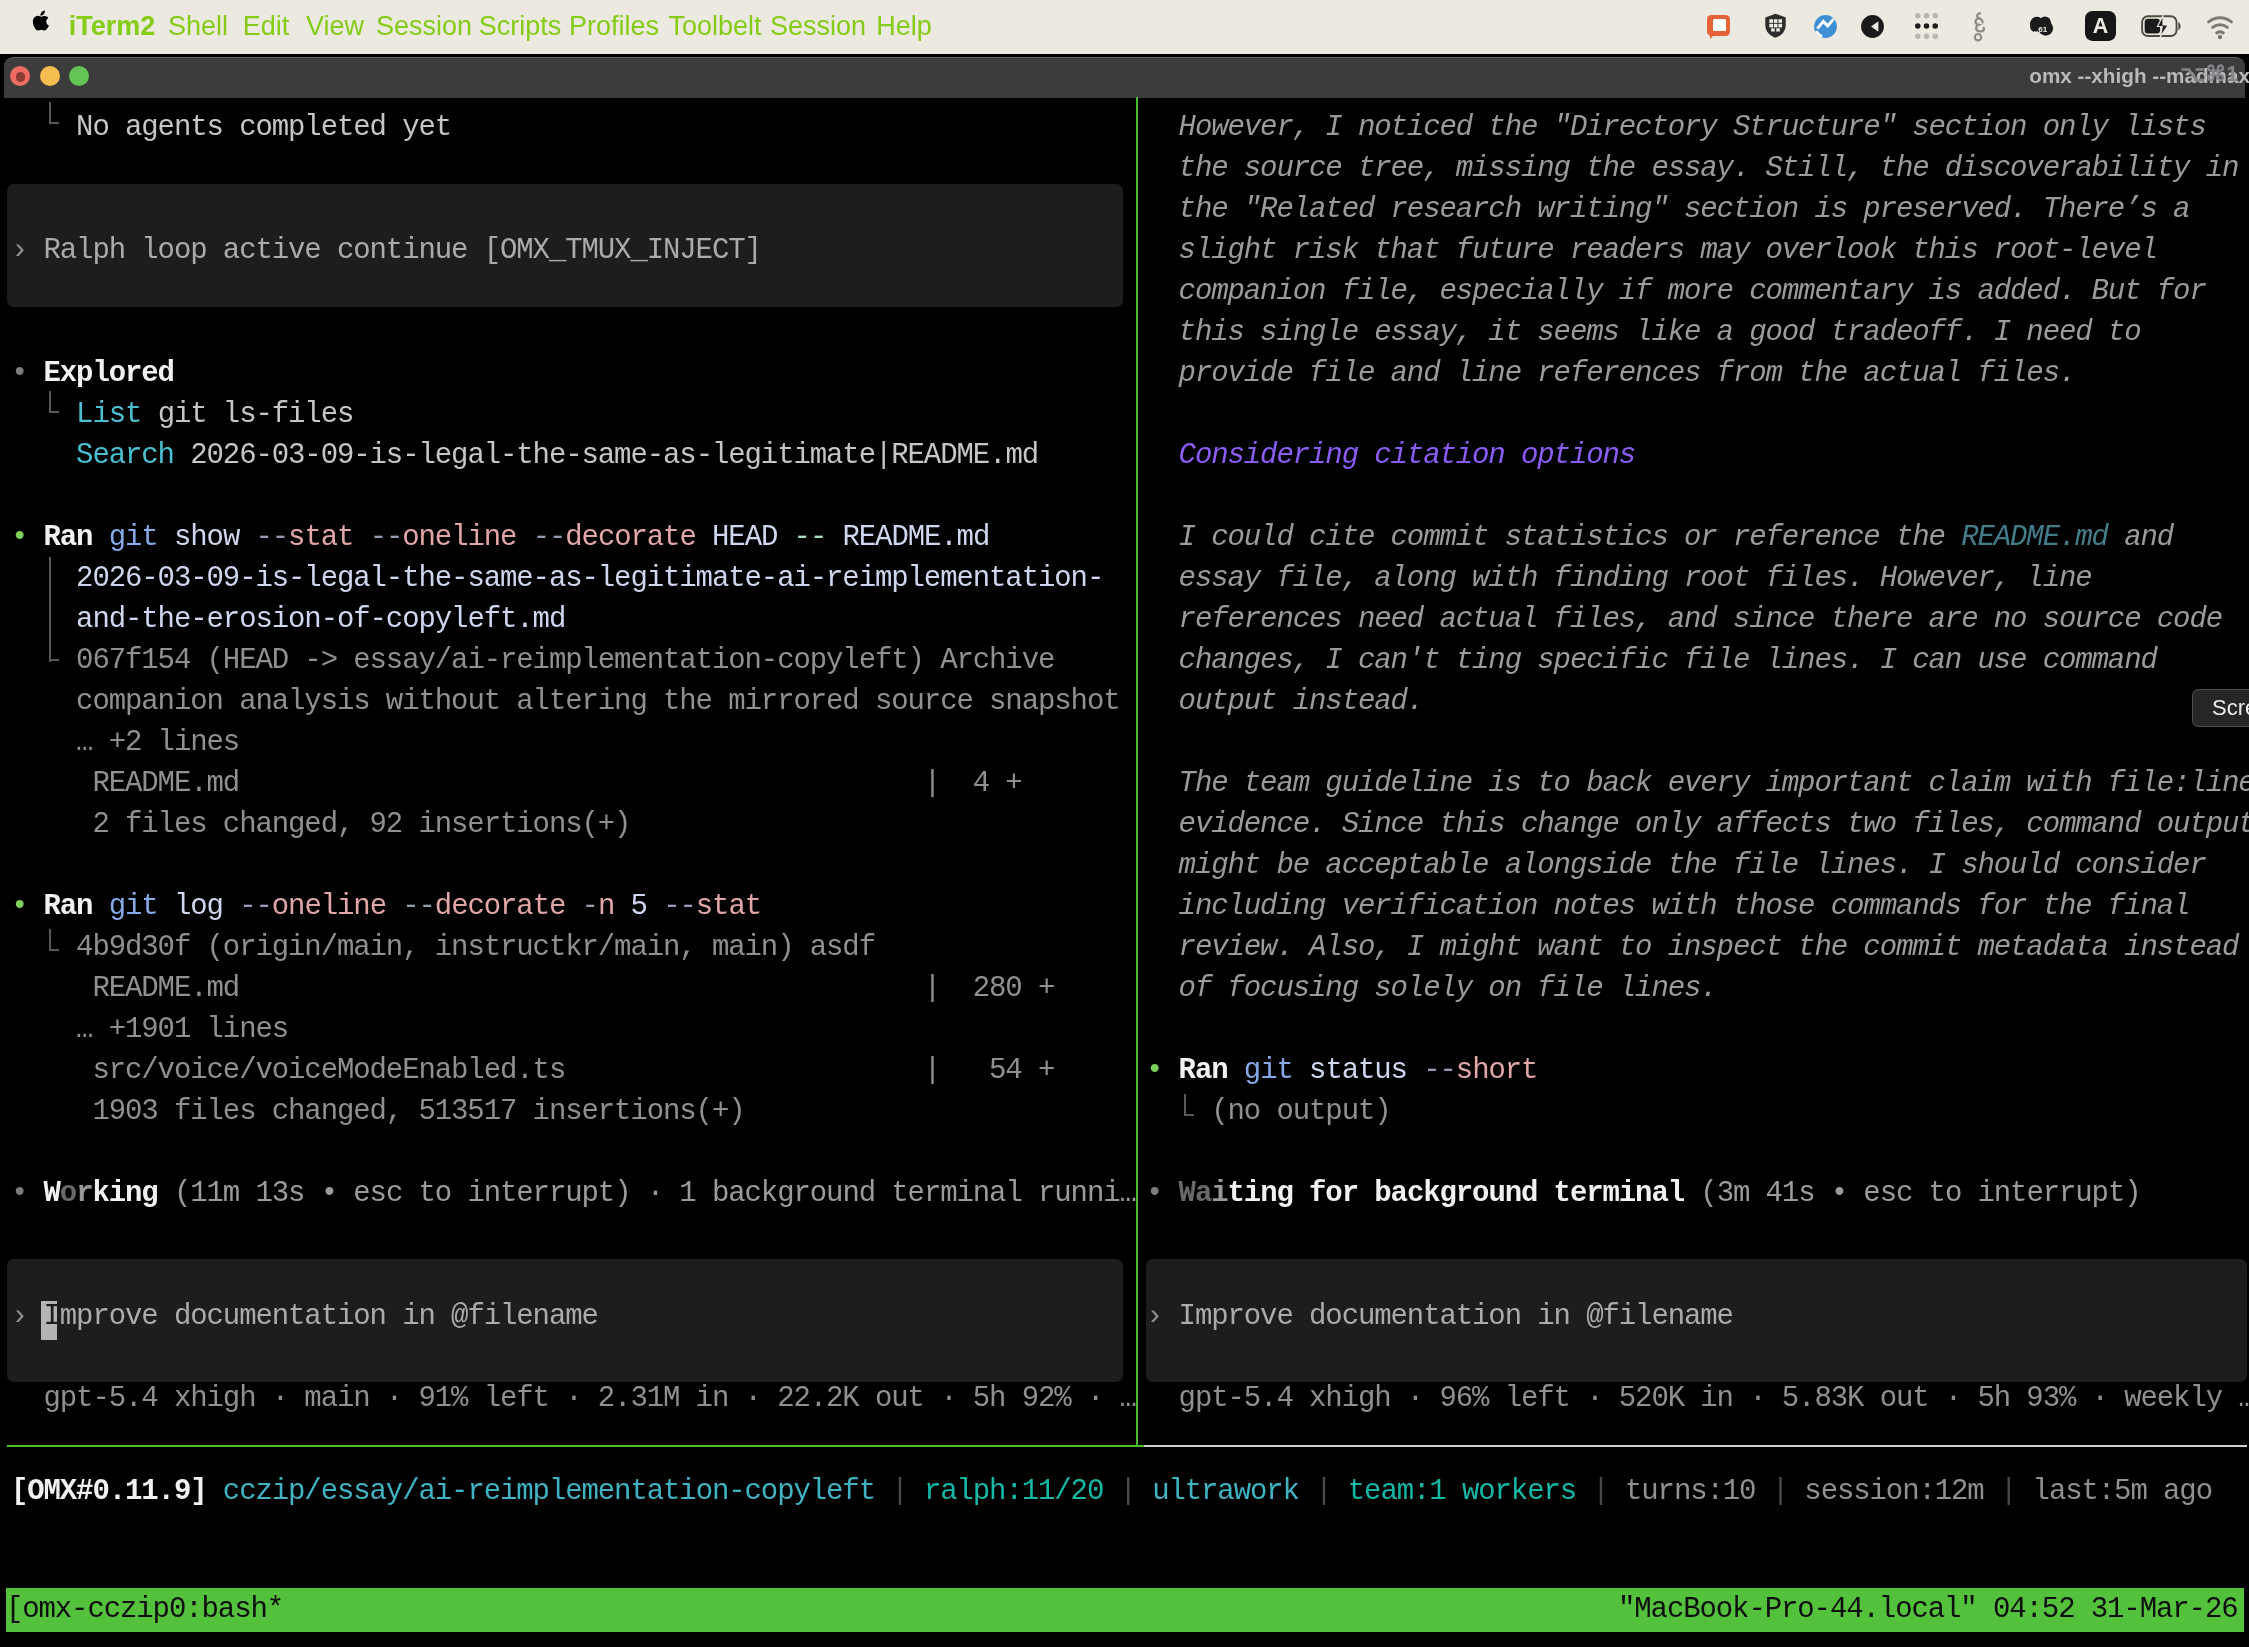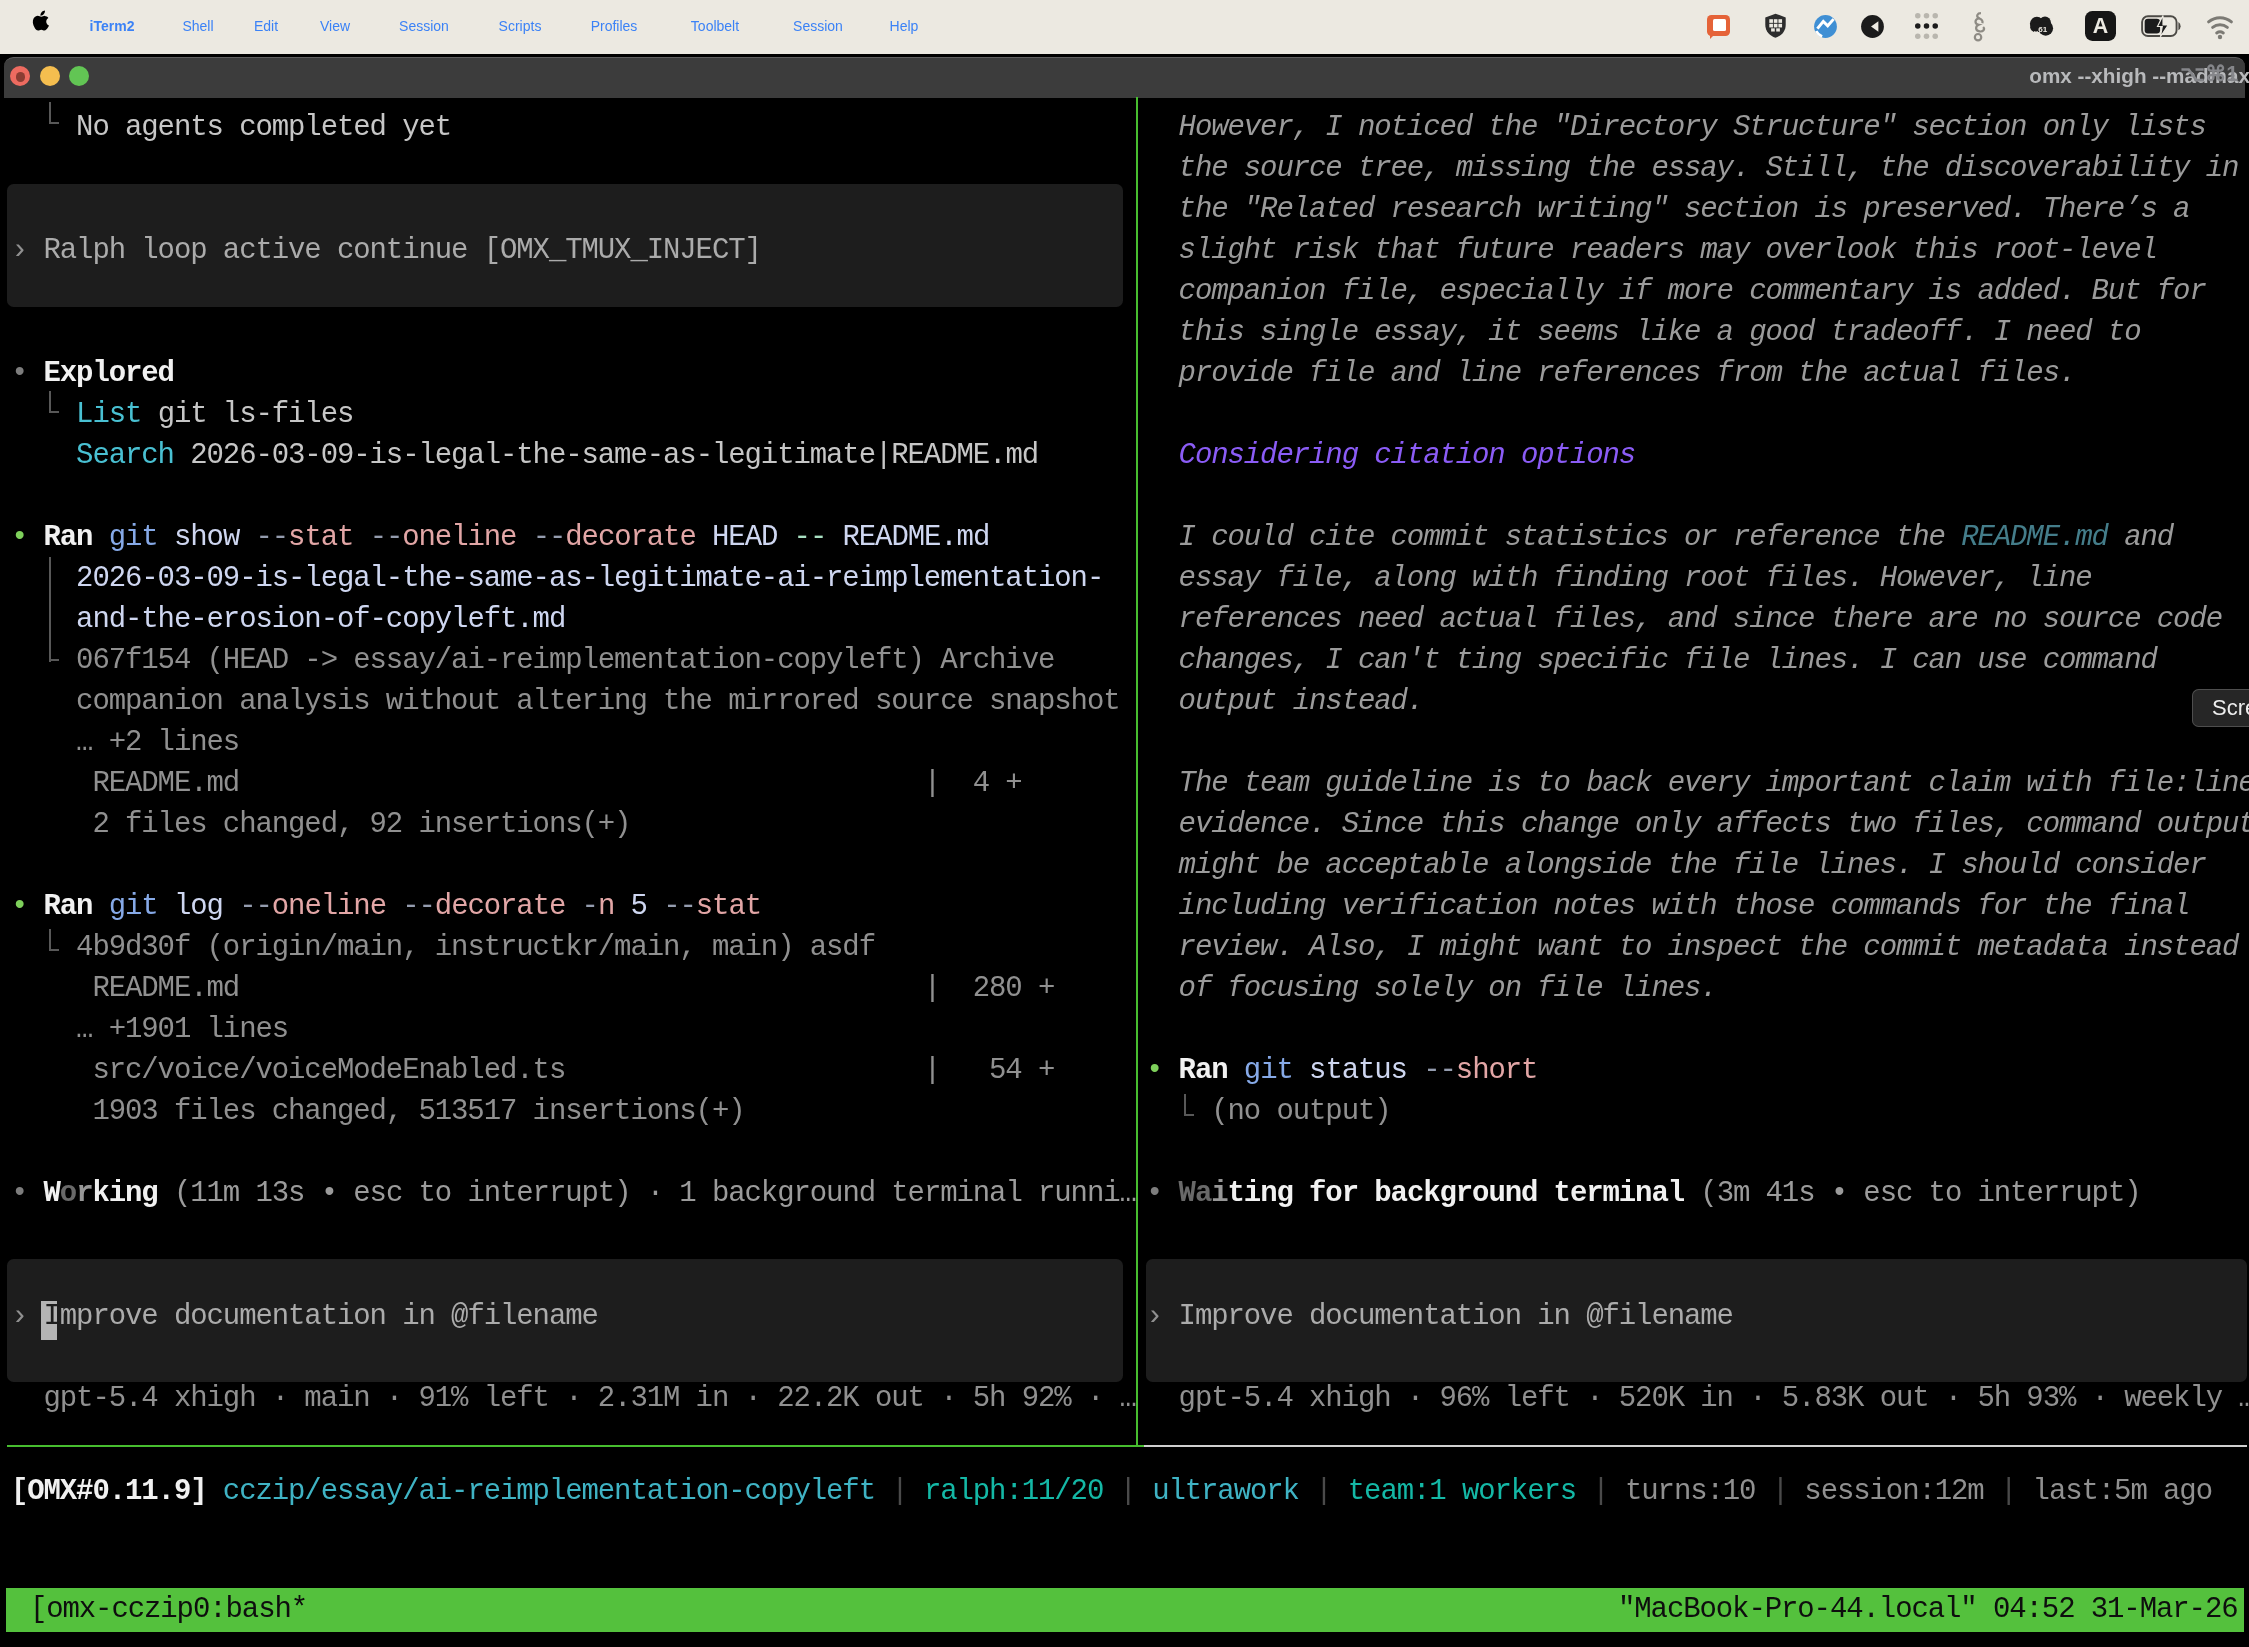--- a/index.html
+++ b/index.html
@@ -1,19 +1,19 @@
 <!DOCTYPE html>
 <html style="font-size:11.8px"><head><meta charset="utf-8"><title>t</title><style>
 *{box-sizing:border-box}
 html,body{margin:0;padding:0;width:2250px;height:1648px;background:#000;overflow:hidden}
 body{position:relative;font-family:"Liberation Mono",monospace}
 i{font-style:normal}
 .menubar{position:absolute;left:0;top:0;width:2250px;height:54px;background:#ece9e1}
 .mi{position:absolute;top:0;height:54px;line-height:52px;font-family:"Liberation Sans",sans-serif;
-    font-size:14px;color:#3b82f6;transform:translateX(-50%);white-space:nowrap}
+    font-size:27px;color:#84cc16;transform:translateX(-50%);white-space:nowrap}
 .mi.b{font-weight:bold}
 .titlebar{position:absolute;left:4.4px;top:57px;width:2241px;height:41px;background:#3c3c3c;
           border-radius:9.6px 9.6px 0 0;border-top:0.7px solid #5f5f5f}
 .tl{position:absolute;top:66px;width:20px;height:20px;border-radius:50%}
 .title{position:absolute;left:0;top:57px;width:2250px;height:41px;text-align:right;line-height:38px;
        font-family:"Liberation Sans",sans-serif;font-size:20.7px;font-weight:bold;color:#b8b9bb}
 .tshort{position:absolute;top:57px;right:11.8px;height:41px;line-height:35px;
         font-family:"Liberation Sans",sans-serif;font-size:21.4px;font-weight:bold;color:#85868a}
 pre{position:absolute;margin:2px;font:29px/41px "Liberation Mono",monospace;letter-spacing:-1.1px;color:#c6c6c6;white-space:pre}
 .fg{color:#c6c6c6}.dim{color:#909090}.mid{color:#9b9b9b}
@@ -27,21 +27,21 @@
 .curtx{color:#1d1d1d}
 .scy{color:#3fb3c4}.sgr{color:#14b8a6}.pipe{color:#4a4a4a}
 .box{position:absolute;background:#1d1d1d;border-radius:6.6px}
 .tv{position:absolute;width:2.2px;background:#585858}
 .th{position:absolute;width:10.3px;height:2.2px;background:#585858}
 .cursor{position:absolute;background:#b4b4b4}
 .vdiv{position:absolute;background:#47bd2f}
 .hdivg{position:absolute;background:#47bd2f}
 .hdivw{position:absolute;background:#cfcfcf}
 .tmux{position:absolute;left:5.9px;top:1588px;width:2238px;height:44px;background:#54c13d;color:#0e0e0e;
-      font:29px/44px "Liberation Mono",monospace;letter-spacing:-1.1px;white-space:pre;padding-left:24px}
+      font:29px/44px "Liberation Mono",monospace;letter-spacing:-1.1px;white-space:pre;padding-left:0}
 .tmuxr{position:absolute;right:12.5px;top:1588px;height:44px;color:#0e0e0e;font:29px/44px "Liberation Mono",monospace;letter-spacing:-1.1px}
 .screbtn{position:absolute;left:2192px;top:689px;width:58px;height:38px;background:#262626;
          border:1.5px solid #4e4e4e;border-right:none;border-radius:6.6px 0 0 6.6px;color:#ededed;
          font-family:"Liberation Sans",sans-serif;font-size:22px;line-height:35px;padding-left:19px;overflow:hidden;white-space:nowrap}
 </style></head>
 <body>
 <div class="menubar"></div>
 <div class="mi b" style="left:112px">iTerm2</div>
 <div class="mi" style="left:198px">Shell</div>
 <div class="mi" style="left:266px">Edit</div>

